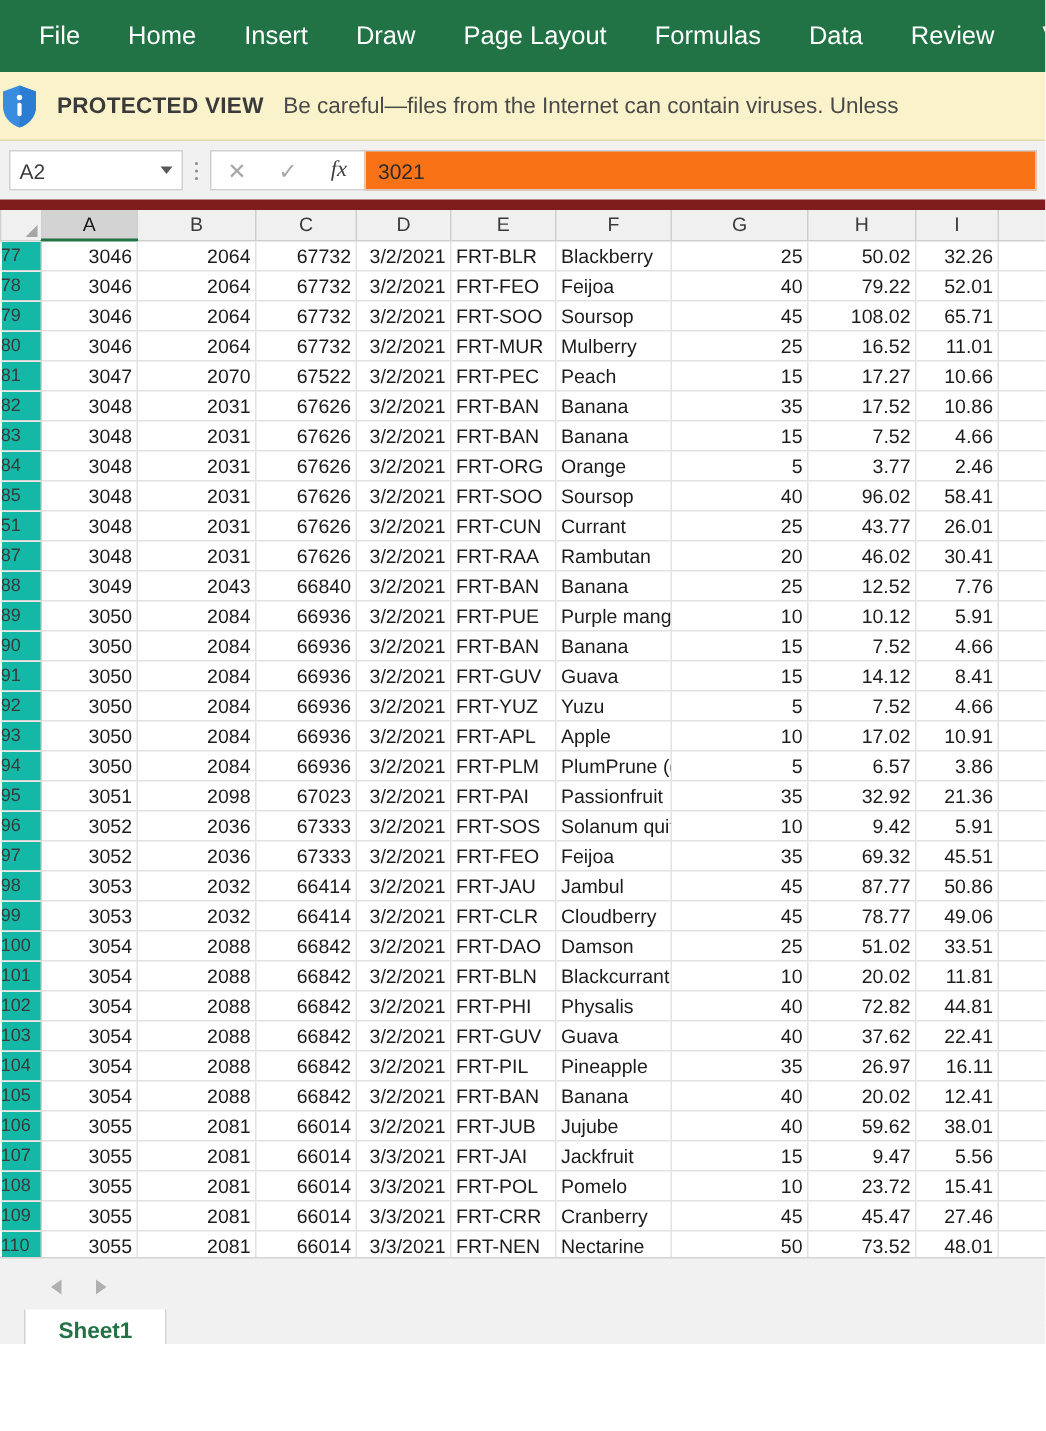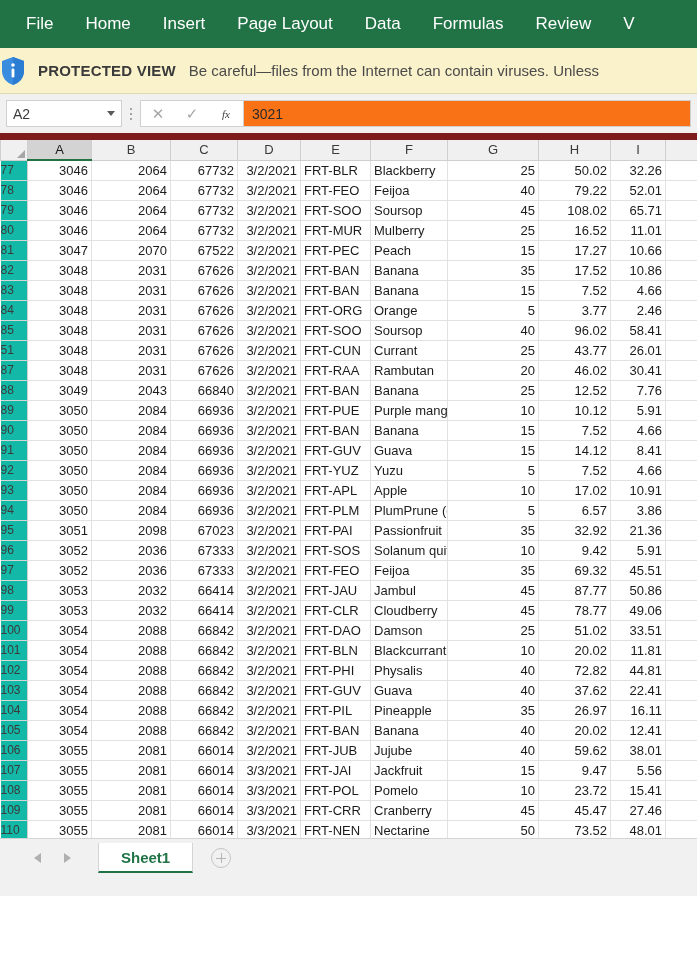--- a/index.html
+++ b/index.html
@@ -81,21 +81,21 @@
   #fb-buttons {
     height: 27px; background: #ffffff; border: 1px solid #d0d0d0;
     display: flex; align-items: center; flex: 0 0 auto;
     border-right: none;
   }
   .fb-btn {
     width: 34px; height: 25px;
     display: flex; align-items: center; justify-content: center;
     font-size: 15px; color: #a6a6a6;
   }
-  #fx-btn { color: #404040; font-style: italic; font-family: "Liberation Serif", serif; font-size: 11px; }
+  #fx-btn { color: #404040; font-style: italic; font-family: "Liberation Serif", serif; font-size: 15px; }
   #formula-input {
     height: 27px; flex: 1 1 auto;
     background: #f97316; border: 1px solid #d0d0d0;
     display: flex; align-items: center; padding-left: 8px;
     font-size: 14px; color: #2b2b2b;
     overflow: hidden; white-space: nowrap;
   }
 
   
   #grid-area {
@@ -166,20 +166,21 @@
   
   #sheet-tab-bar {
     position: absolute;
     left: 0; bottom: 0;
     width: 697px; height: 58px;
     background: #f1f1f1;
     border-top: 1px solid #d4d4d4;
     display: flex;
     align-items: flex-start;
     padding-top: 4px;
+    flex-direction: column;
   }
   #sheet-nav { display: flex; align-items: center; height: 30px; margin-left: 22px; flex: 0 0 auto; }
   .nav-arrow {
     width: 30px; height: 30px;
     display: flex; align-items: center; justify-content: center;
   }
   .nav-arrow span {
     width: 0; height: 0;
     border-top: 5px solid transparent;
     border-bottom: 5px solid transparent;
@@ -211,23 +212,24 @@
   #add-sheet-button::before { left: 4px; top: 8.5px; width: 10px; height: 1.5px; }
   #add-sheet-button::after { top: 4px; left: 8.5px; height: 10px; width: 1.5px; }
 </style>
 </head>
 <body>
 
 <div id="ribbon-tabs">
     <div class="ribbon-tab">File</div>
     <div class="ribbon-tab">Home</div>
     <div class="ribbon-tab">Insert</div>
+    <div class="ribbon-tab">Draw</div>
     <div class="ribbon-tab">Page Layout</div>
+    <div class="ribbon-tab">Formulas</div>
     <div class="ribbon-tab">Data</div>
-    <div class="ribbon-tab">Formulas</div>
     <div class="ribbon-tab">Review</div>
     <div class="ribbon-tab">V</div>
   </div>
 
 <div id="protected-view-bar">
   <svg id="shield-icon" viewBox="0 0 26 30">
     <path d="M13 1 L24 5 L24 15 C24 22 19 27 13 29 C7 27 2 22 2 15 L2 5 Z" fill="#3a8dde"></path>
     <path d="M13 1 L24 5 L24 15 C24 22 19 27 13 29 Z" fill="#2b7cd3"></path>
     <circle cx="13" cy="9" r="1.8" fill="#ffffff"></circle>
     <rect x="11.6" y="12.5" width="2.8" height="9" rx="1.2" fill="#ffffff"></rect>

